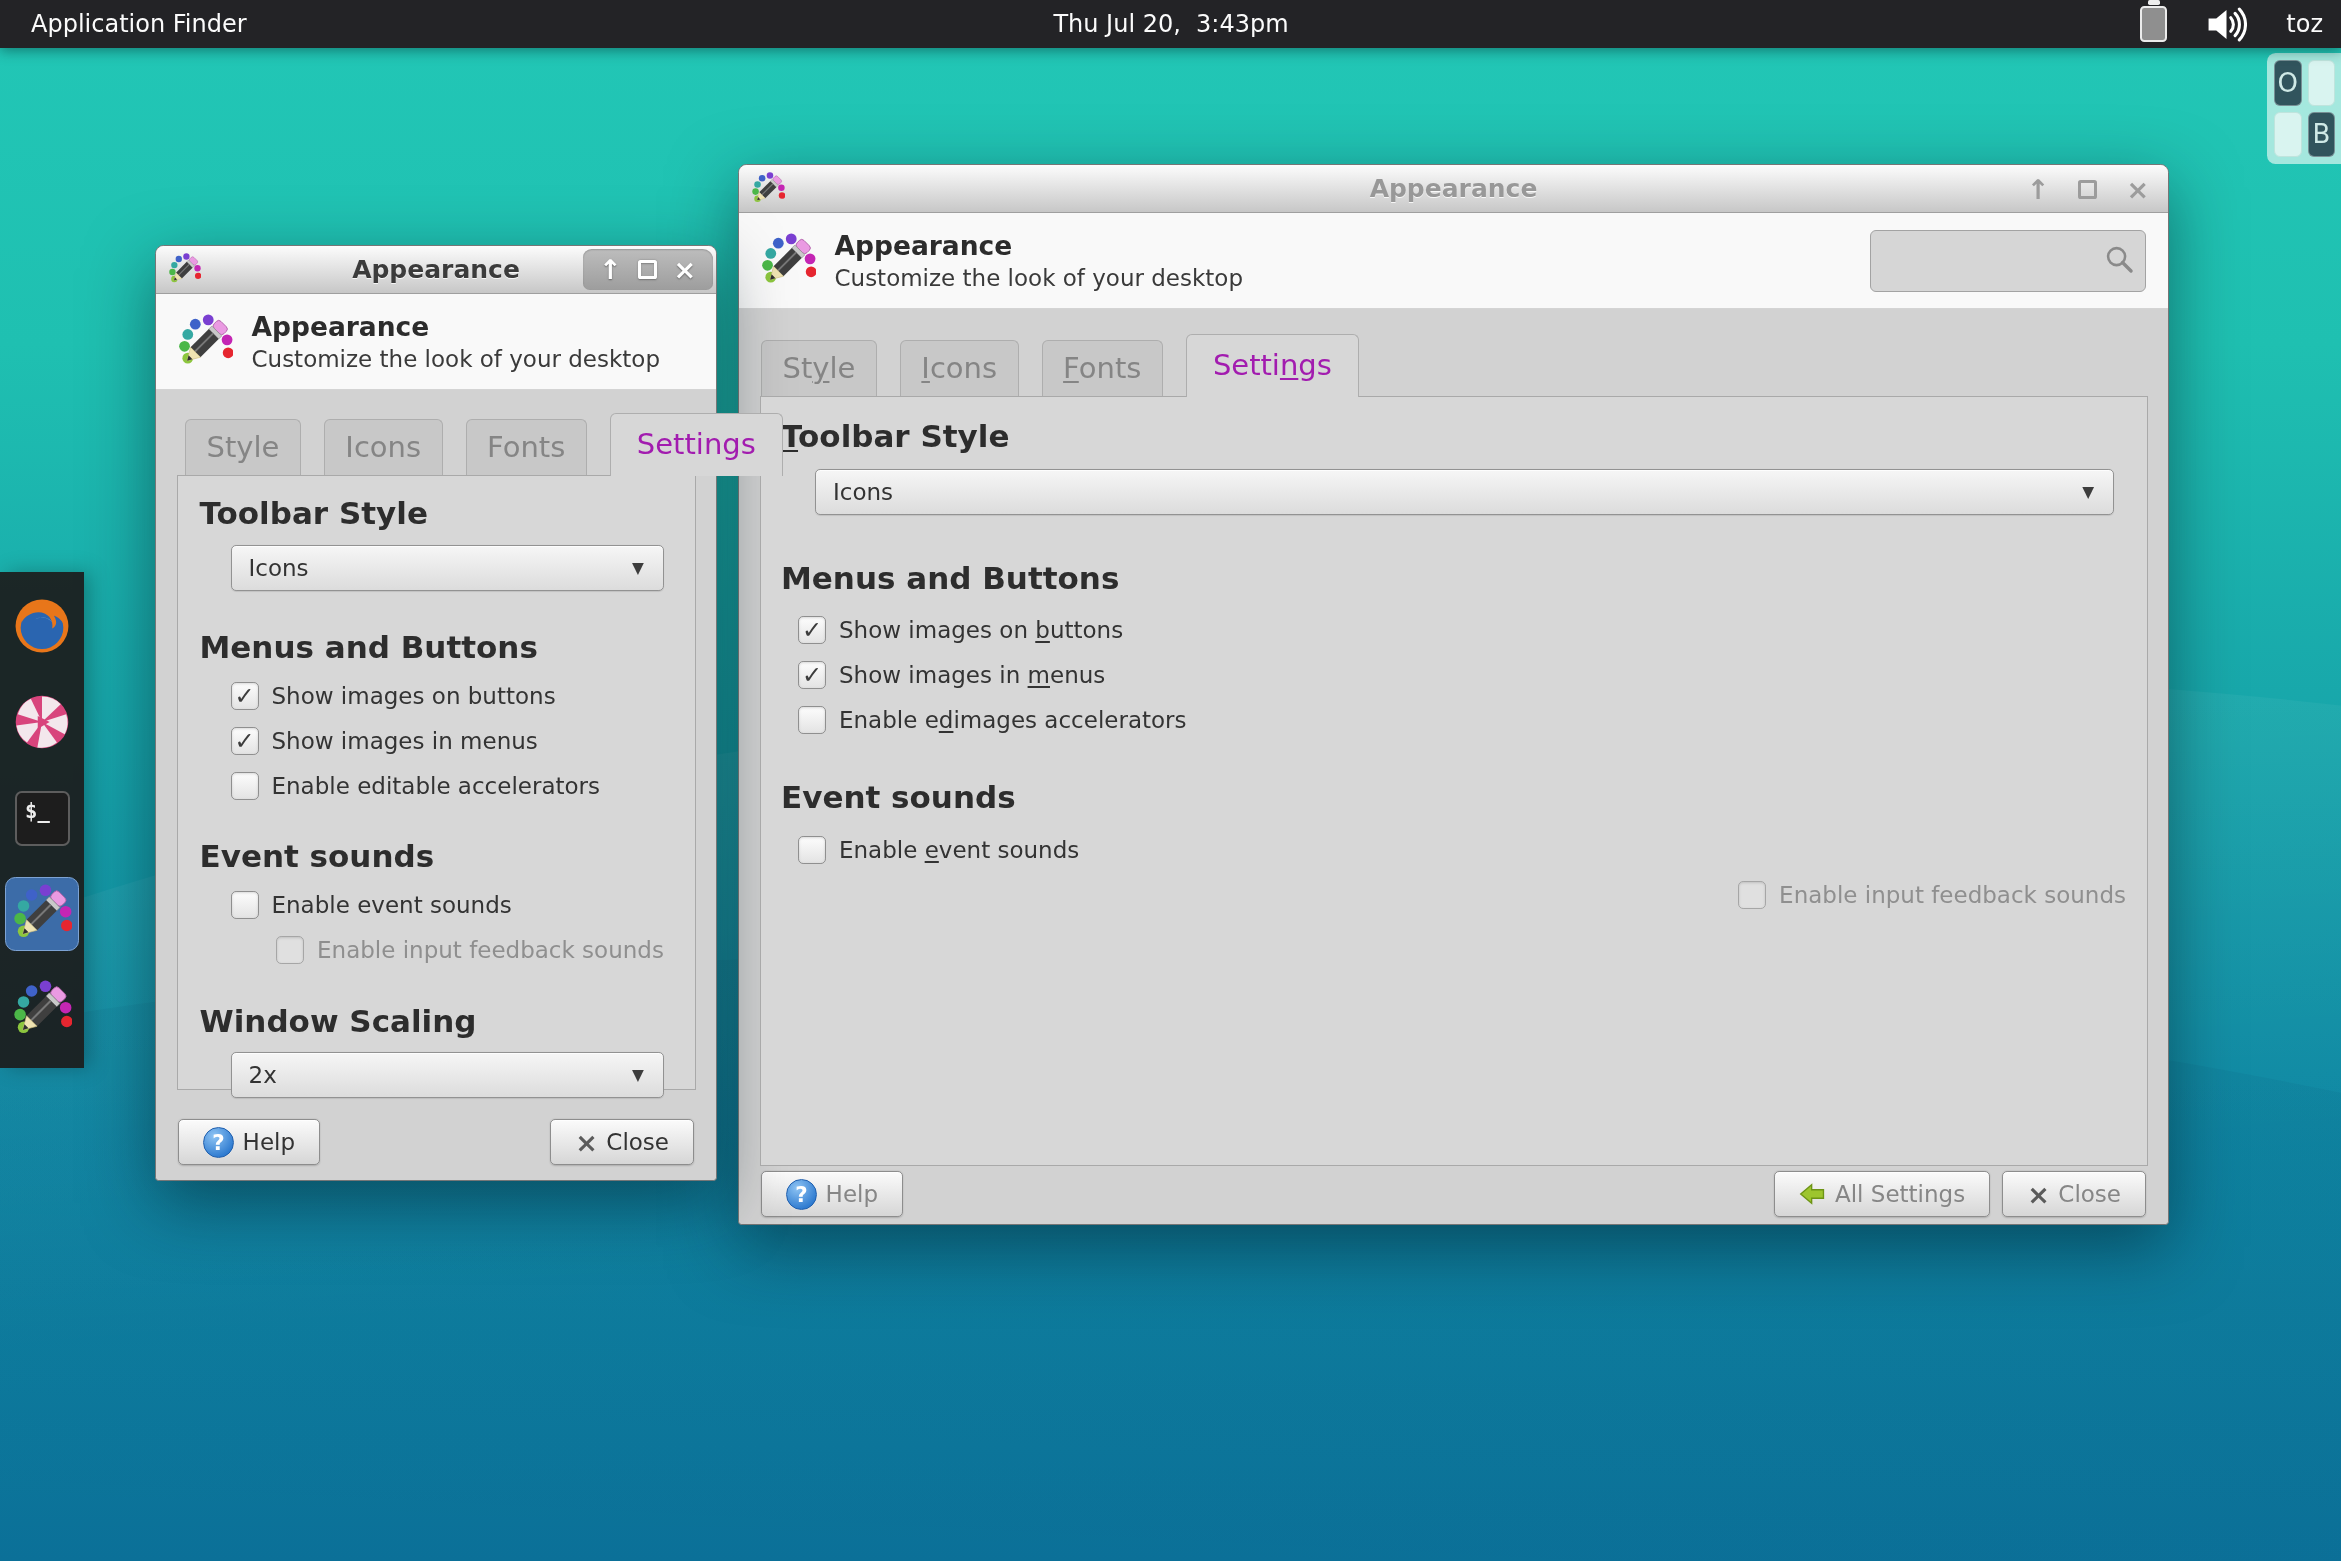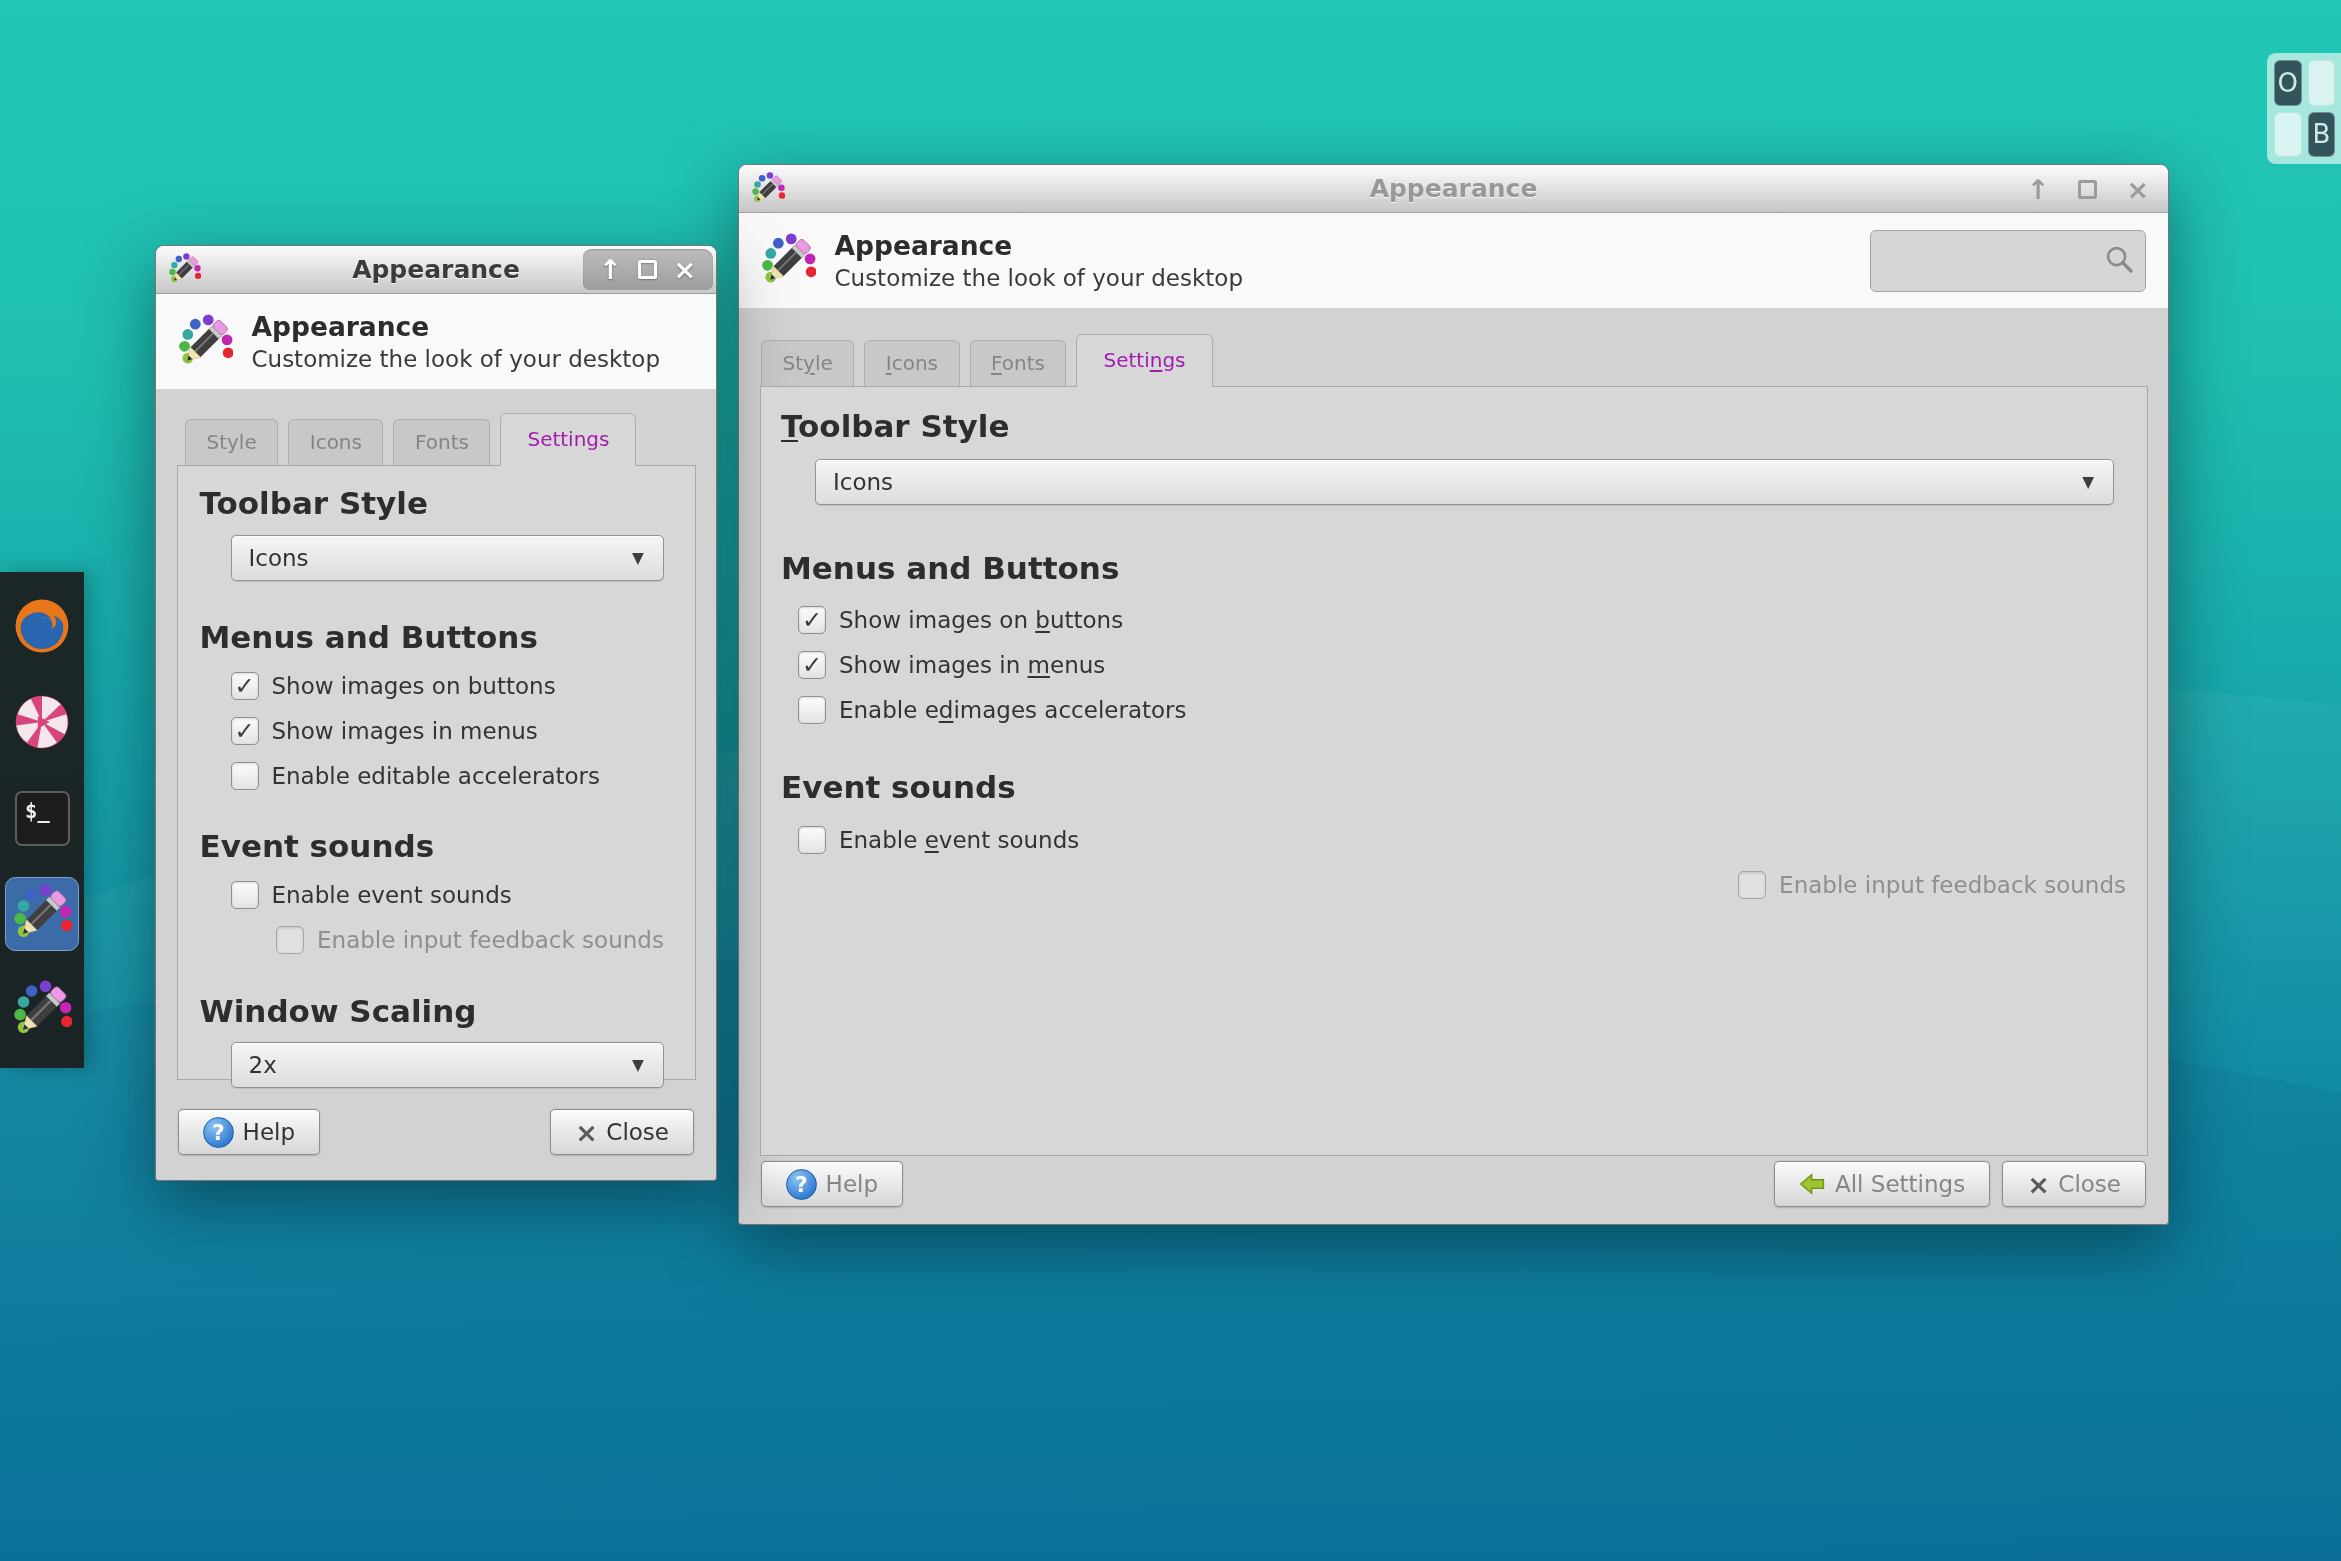--- a/index.html
+++ b/index.html
@@ -67,22 +67,22 @@
   .wh-text { margin-left:19px; }
   .wh-title { font-size:26.5px; font-weight:bold; color:#2c2c2c; }
   .wh-sub { font-size:23px; color:#3a3a3a; margin-top:3.4px; }
   .wh-icon { margin-left:20.5px; }
   .search-box { position:relative; margin-left:auto; margin-right:22px; width:276px; height:62px; }
   .search-box input { width:100%; height:100%; border:1.7px solid #a3a3a3; border-radius:6px;
     background:#d6d6d6; font-size:23px; padding:0 45px 0 13.7px; outline:none; color:#333; }
   .search-glass { position:absolute; right:8.6px; top:13.7px; }
 
   .tabs { display:flex; align-items:flex-end; }
-  .tab { font-size:20px; color:#858585; background:#c8c8c8; border:0.9px solid #aeaeae; border-bottom:none;
-    border-radius:6px 6px 0 0; padding:10.3px 20.5px 11px; margin-right:10px; margin-top:6.8px; }
+  .tab { font-size:29px; color:#858585; background:#c8c8c8; border:0.9px solid #aeaeae; border-bottom:none;
+    border-radius:6px 6px 0 0; padding:10.3px 20.5px 11px; margin-right:23px; margin-top:6.8px; }
   .tab.active { background:#d7d7d7; color:#a21caf; padding:13.7px 26px 14.6px; margin-top:0;
     position:relative; z-index:2; margin-bottom:-0.9px; }
   .frame { border:0.9px solid #a9a9a9; background:#d7d7d7; position:relative; z-index:1; }
 
   .h1b { font-weight:bold; font-size:31px; color:#2d2d2d; }
   .combo { height:46px; border:0.9px solid #929292; border-radius:5.1px;
     background:linear-gradient(#f6f6f6,#dcdcdc); display:flex; align-items:center;
     padding:0 17px; font-size:23px; color:#333; position:relative;
     box-shadow:inset 0 0.9px 0 rgba(255,255,255,.8), 0 0.9px 0.9px rgba(0,0,0,.1); }
   .combo .arrow { position:absolute; right:19px; font-size:15.4px; color:#3d3d3d; }
@@ -146,20 +146,34 @@
         <polygon points="24,45.5 29,45.5 26.5,50" fill="#2f2f2f"></polygon>
       </g>
     </g>
   </defs>
 </svg>
 
 <div class="screen">
   <div class="curve1"></div>
   <div class="curve2"></div>
 
+  <div class="panel">
+    <span class="panel-app">Application Finder</span>
+    <span class="panel-clock">Thu Jul 20,  3:43pm</span>
+    <div class="panel-right">
+      <span class="battery"></span>
+      <svg width="41" height="41" viewBox="0 0 48 48">
+        <polygon points="3,17 12,17 24,7 24,41 12,31 3,31" fill="#fff"></polygon>
+        <path d="M29,16 a12,12 0 0 1 0,16" stroke="#fff" stroke-width="3.6" fill="none" stroke-linecap="round"></path>
+        <path d="M34,11 a19,19 0 0 1 0,26" stroke="#fff" stroke-width="3.6" fill="none" stroke-linecap="round"></path>
+        <path d="M39,6 a26,26 0 0 1 0,36" stroke="#fff" stroke-width="3.6" fill="none" stroke-linecap="round"></path>
+      </svg>
+      <span class="panel-user">toz</span>
+    </div>
+  </div>
 
   <div class="pager">
     <div class="ws dark">O</div>
     <div class="ws light"></div>
     <div class="ws light"></div>
     <div class="ws dark">B</div>
   </div>
 
   <div class="dock">
     <div class="dock-item">

